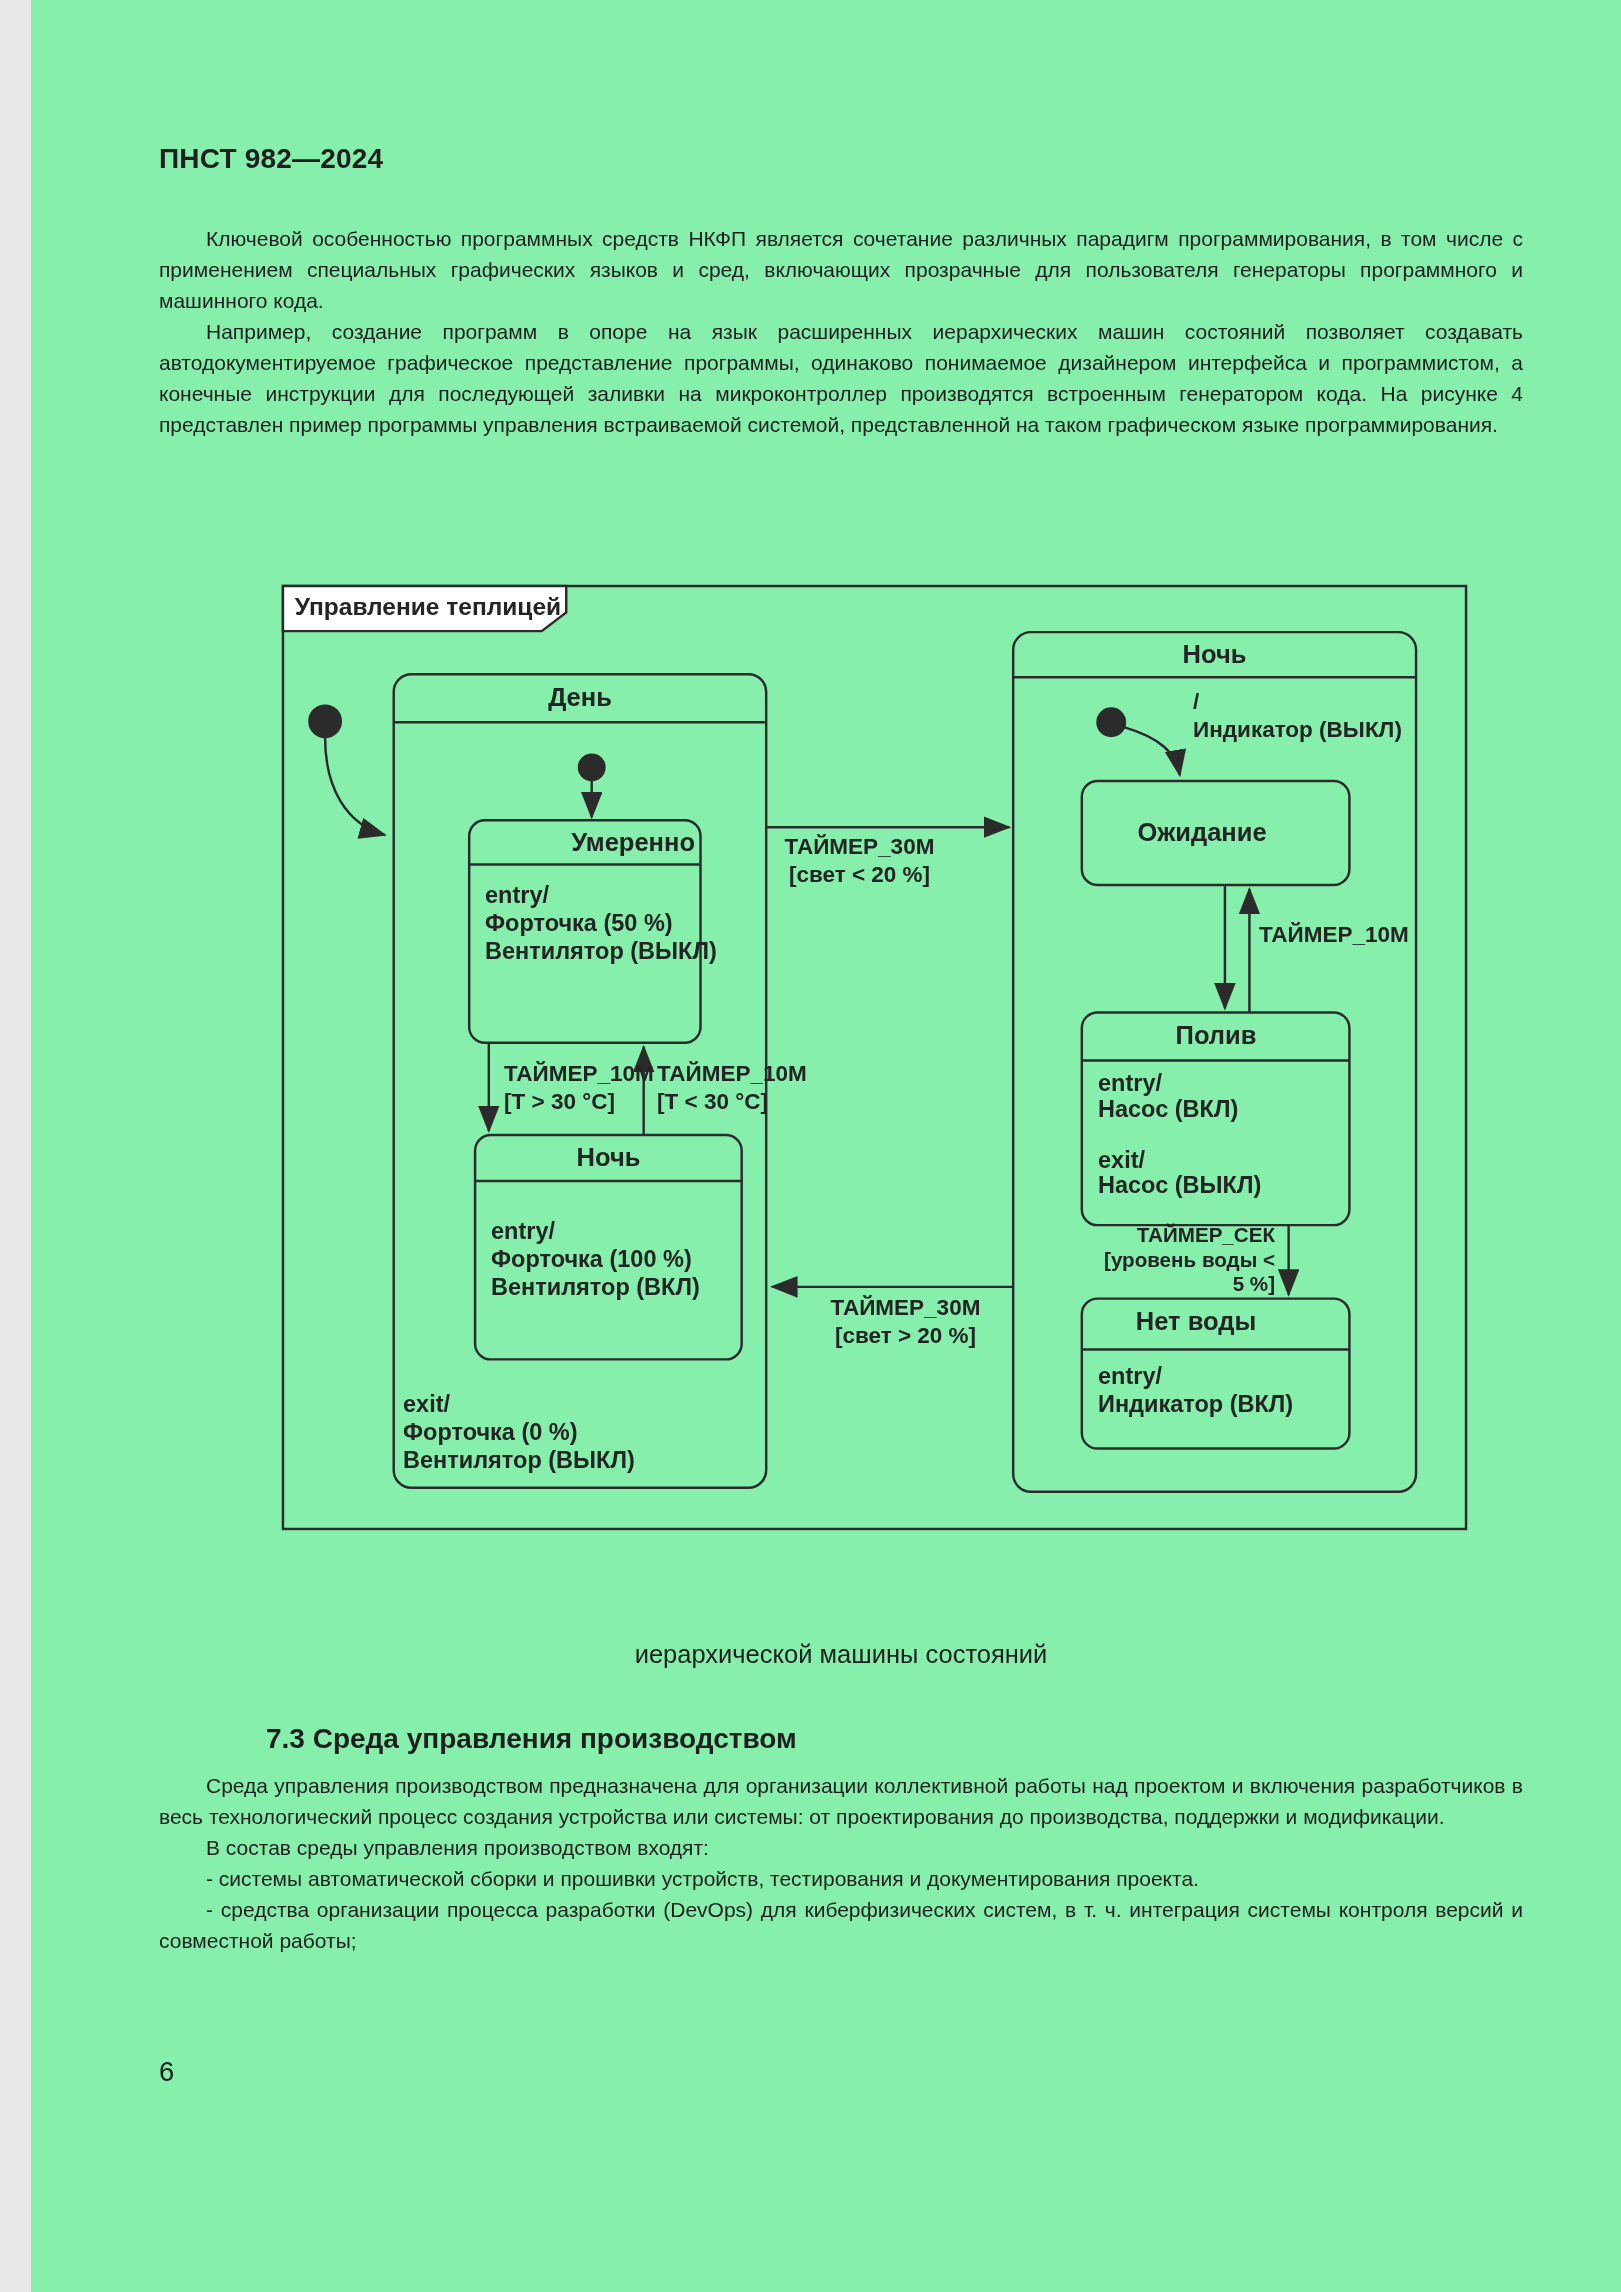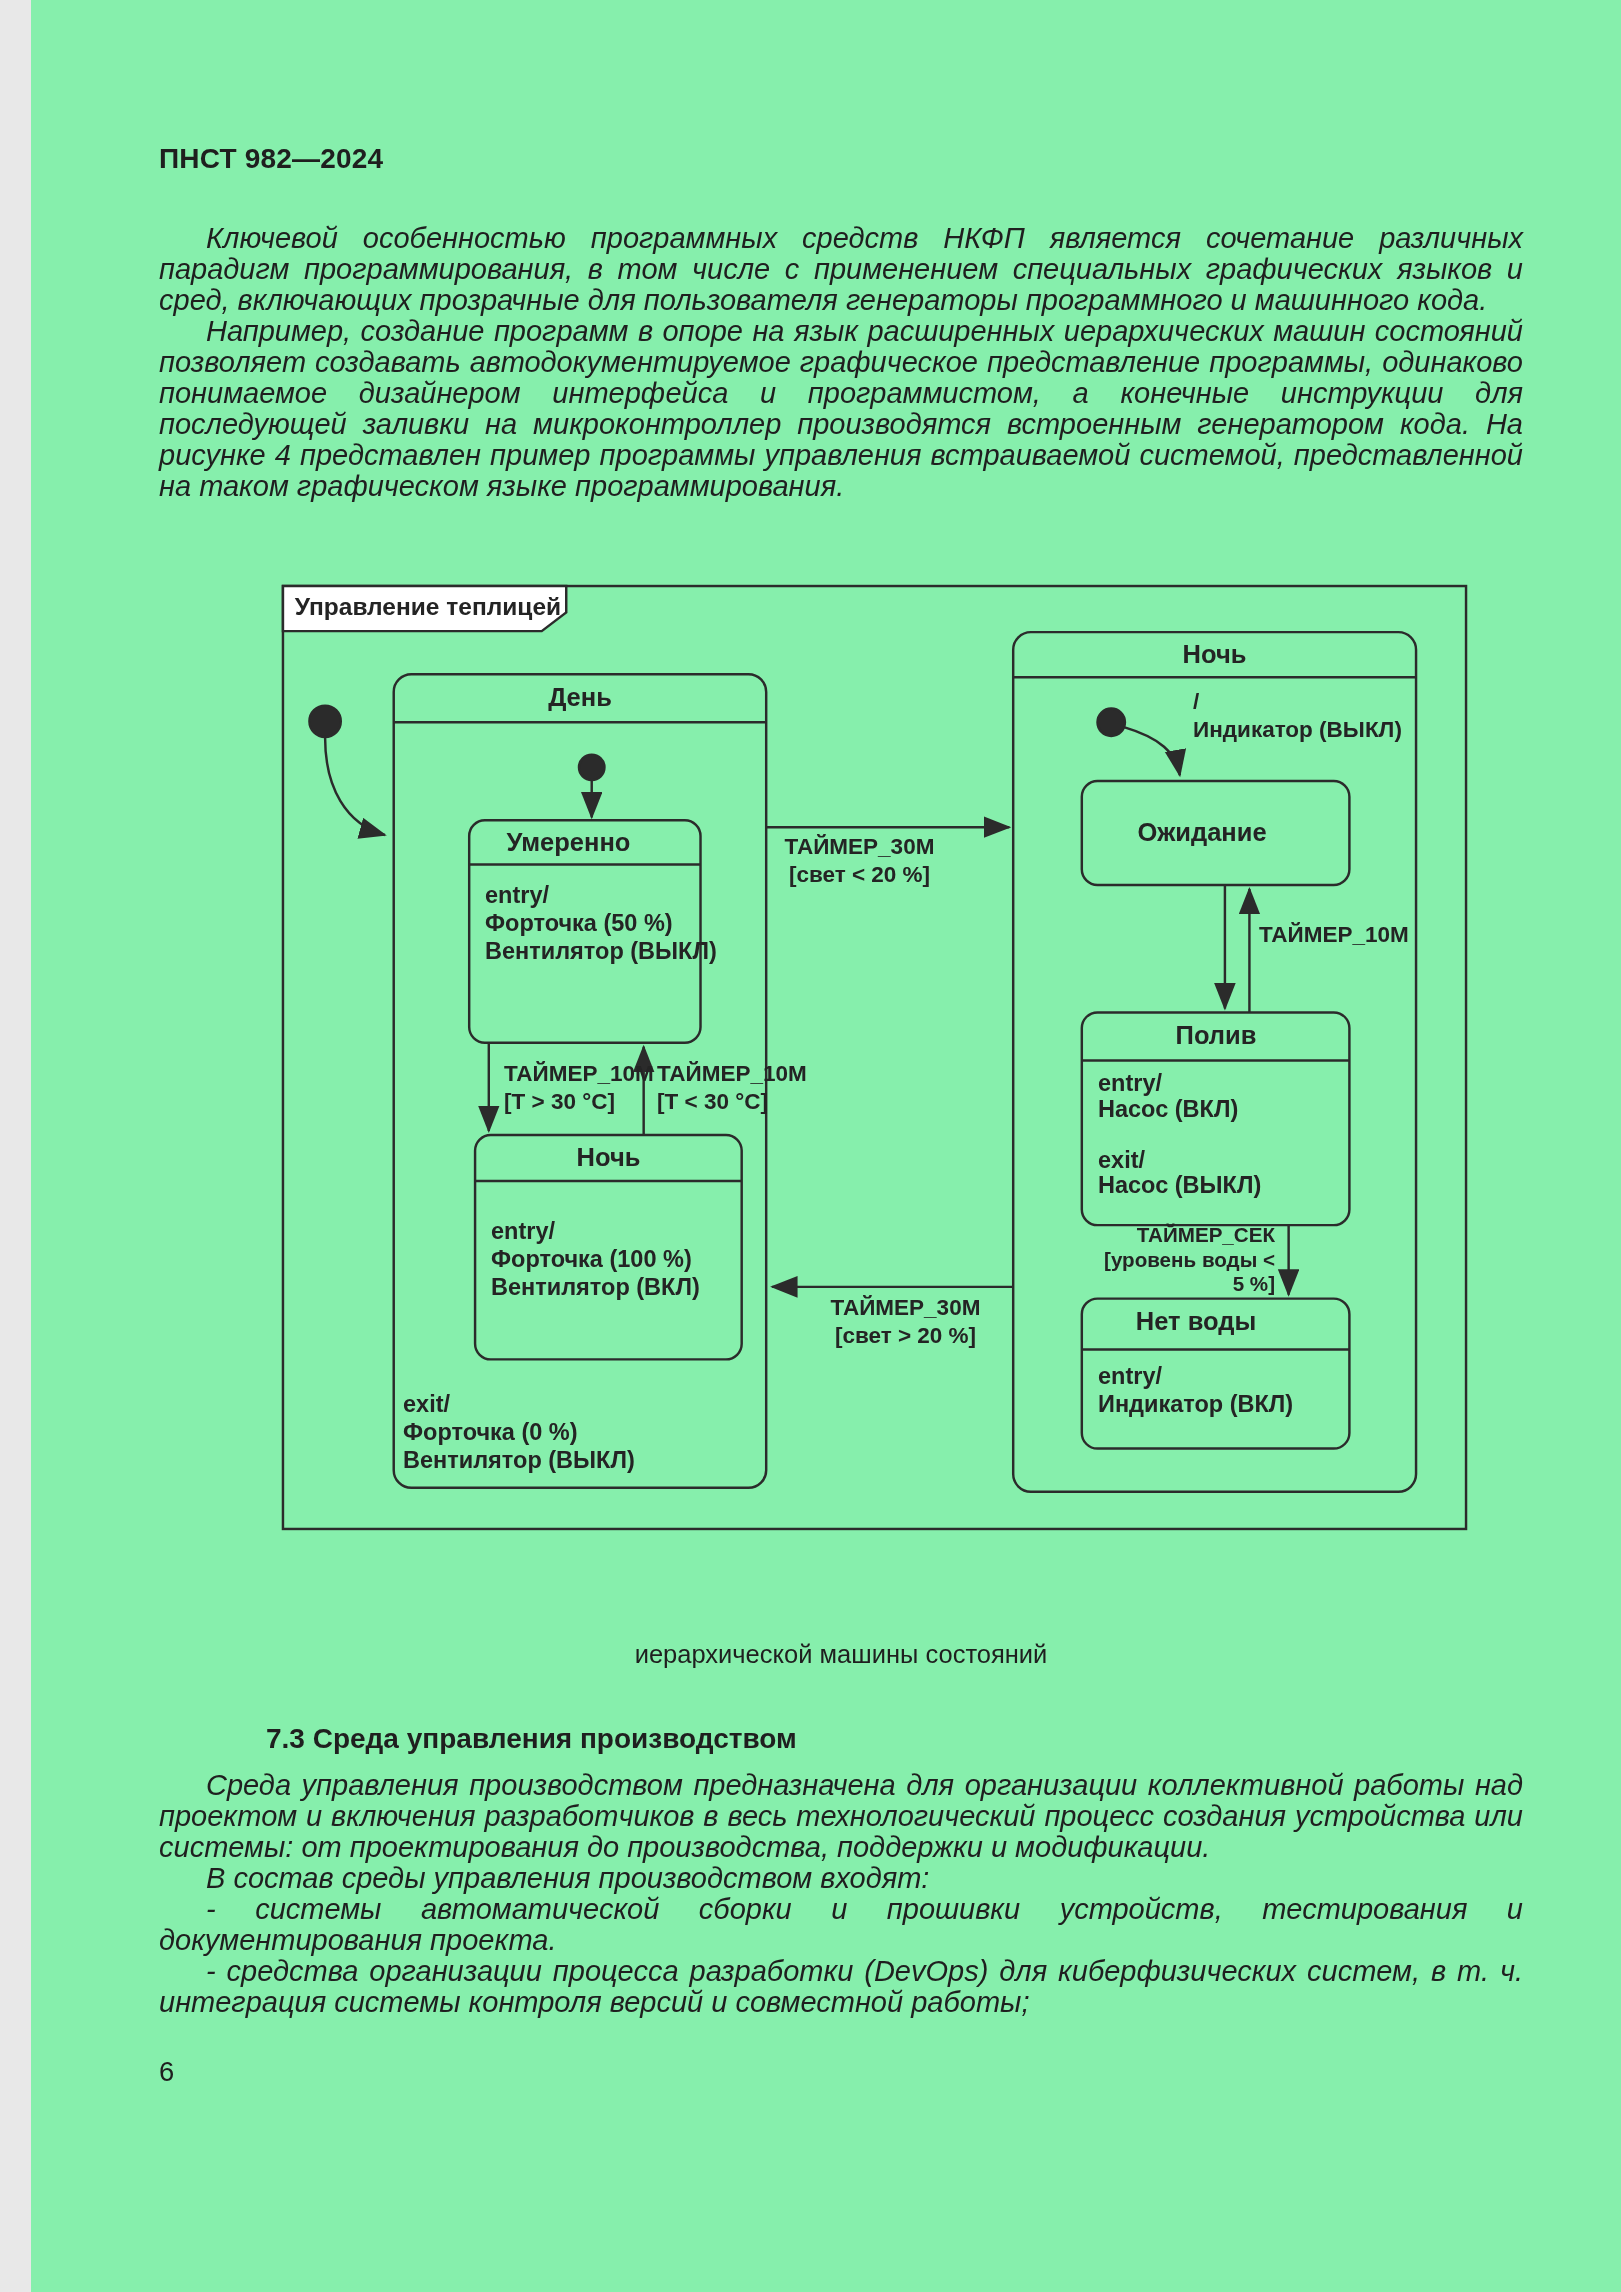--- a/index.html
+++ b/index.html
@@ -7,21 +7,21 @@
     position:relative;
     width:1621px;height:2293px;
     background:#86efac;
     font-family:"Liberation Sans", sans-serif;
     color:#1f1f1f;
     overflow:hidden;
     margin-left:31px;
   }
   .abs{position:absolute;}
   .doc-header{font-size:28px;font-weight:bold;letter-spacing:0.2px;}
-  .bodytext{width:1364px;font-size:29px;line-height:31px;text-align:justify;font-style:italic;}
+  .bodytext{width:1364px;font-size:21px;line-height:31px;text-align:justify;}
   .bodytext p{margin:0;text-indent:47px;}
   .caption{width:1364px;text-align:center;font-size:25.5px;}
   .sec-heading{font-size:28px;font-weight:bold;}
   .pagenum{font-size:27.4px;}
 
   
   .diagram{width:1187px;height:947px;}
   .diagram svg{position:absolute;left:0;top:0;}
   .dlabel{position:absolute;white-space:pre-line;font-weight:bold;color:#242424;}
   .frame-title{font-size:24.5px;font-weight:600;}
@@ -90,21 +90,21 @@
         <line x1="988" y1="437" x2="988" y2="311" marker-end="url(#ah)"></line>
         <line x1="1028" y1="654" x2="1028" y2="725" marker-end="url(#ah)"></line>
       </g>
     </svg>
 
     <div class="dlabel frame-title" style="left:13.7px;top:8.8px;">Управление теплицей</div>
 
     <div class="dlabel state-title" style="left:113px;width:372px;top:99px;">День</div>
     <div class="dlabel state-title" style="left:732px;width:403px;top:56px;">Ночь</div>
 
-    <div class="dlabel state-title" style="left:172px;width:231px;top:244px;">Умеренно</div>
+    <div class="dlabel state-title" style="left:183px;width:231px;top:244px;text-align:right;">Умеренно</div>
     <div class="dlabel state-body" style="left:204px;top:297px;">entry/
 Форточка (50 %)
 Вентилятор (ВЫКЛ)</div>
 
     <div class="dlabel state-title" style="left:194px;width:267px;top:559px;">Ночь</div>
     <div class="dlabel state-body" style="left:210px;top:633px;">entry/
 Форточка (100 %)
 Вентилятор (ВКЛ)</div>
 
     <div class="dlabel state-body" style="left:122px;top:806px;">exit/

